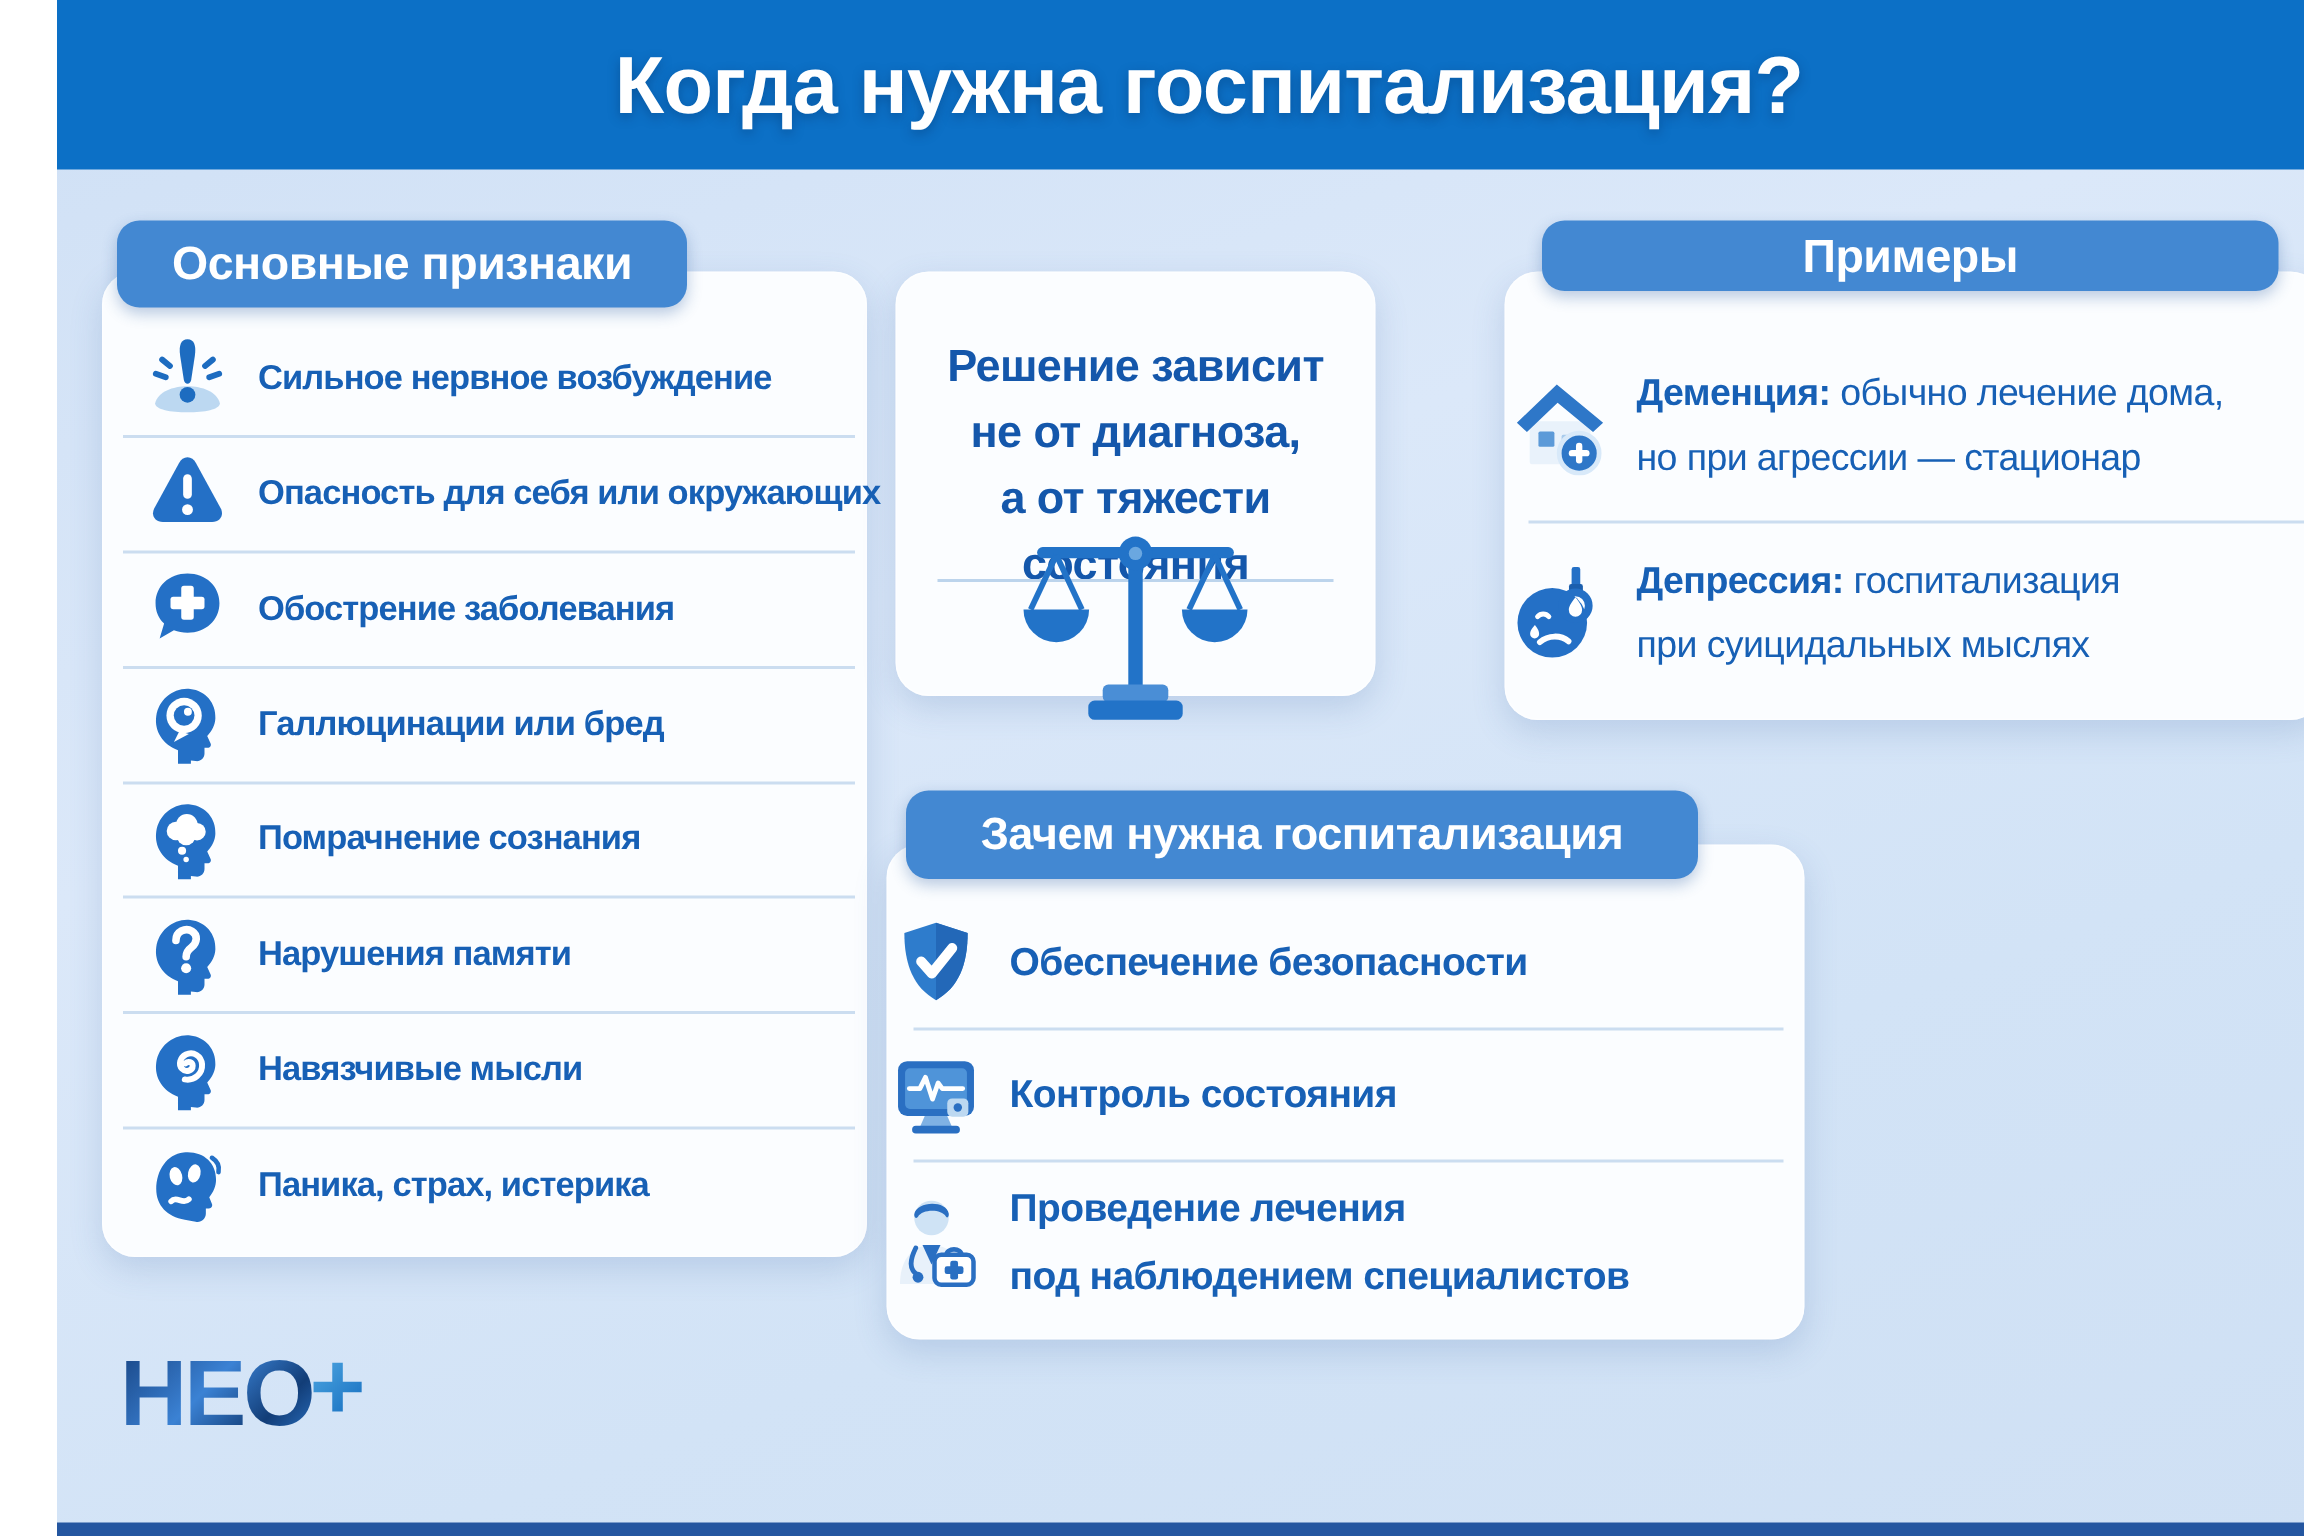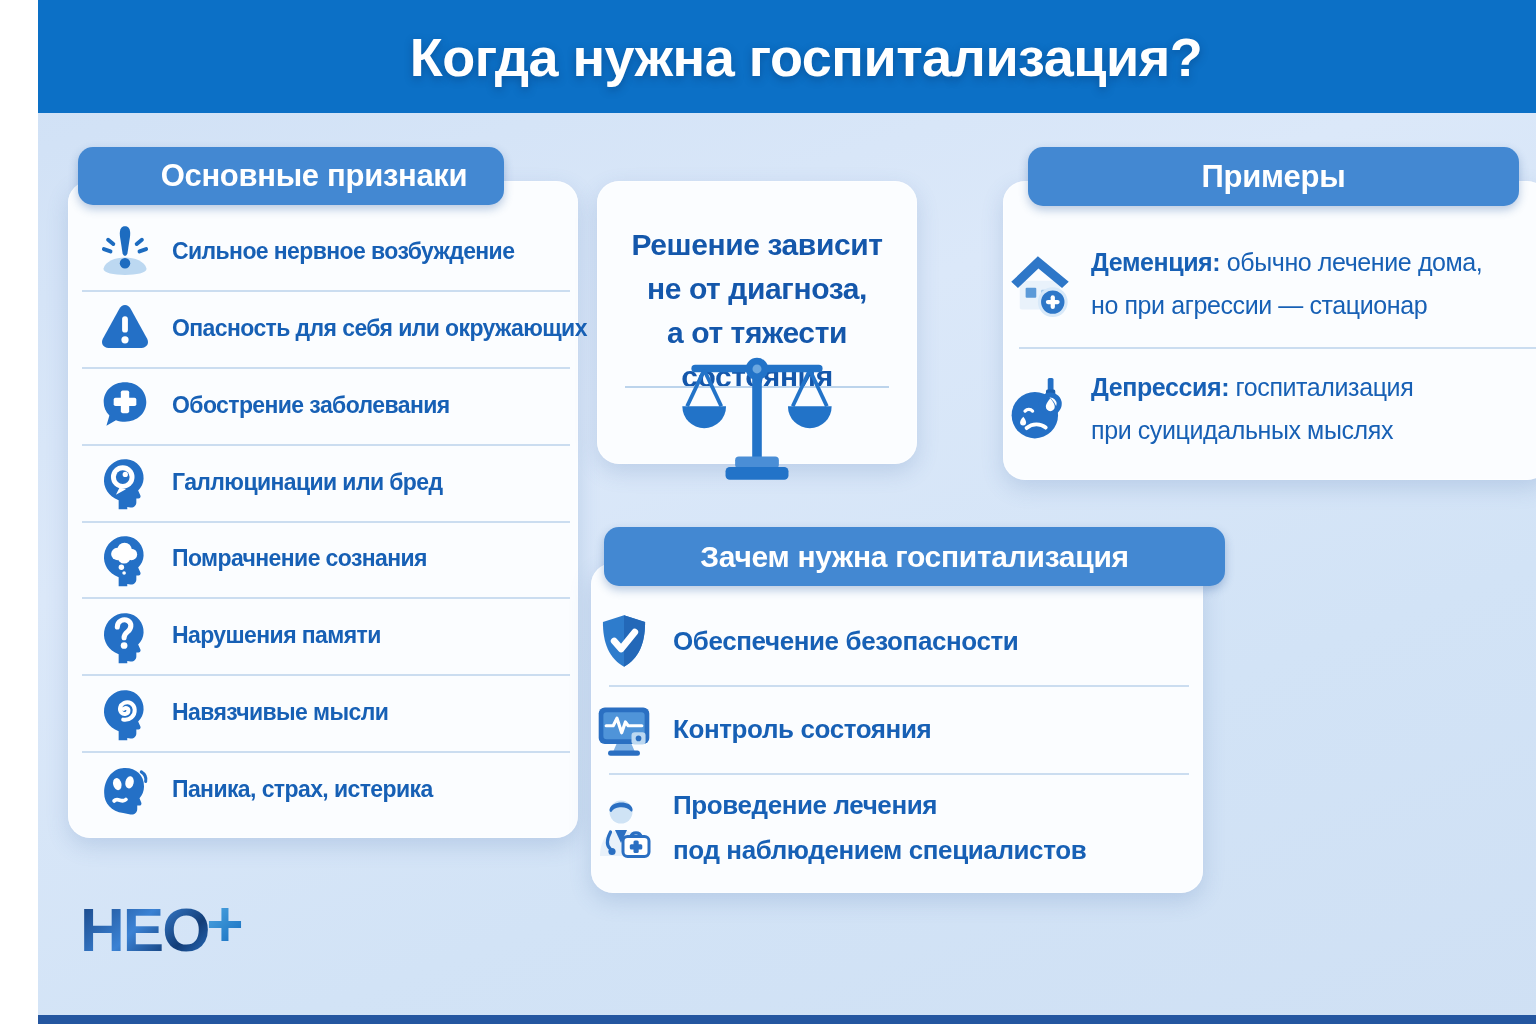--- a/index.html
+++ b/index.html
@@ -13,48 +13,48 @@
     text-shadow:0 3px 8px rgba(0,40,90,.35);}
   
   .card{position:absolute;background:#fbfdff;border-radius:22px;
     box-shadow:0 8px 22px rgba(70,110,170,.20), inset 0 0 0 1px rgba(255,255,255,.6);}
   .pill{position:absolute;background:#4388d2;border-radius:15px;z-index:5;
     display:flex;align-items:center;justify-content:center;
     box-shadow:0 4px 10px rgba(40,90,160,.32);}
   .pill span{color:#fff;font-weight:bold;font-size:31px;letter-spacing:-0.3px;}
   
   #signs-card{left:30px;top:181px;width:510px;height:657px;}
-  #signs-pill{left:40px;top:147px;width:380px;height:58px;padding-left:46px;}
+  #signs-pill{left:40px;top:147px;width:380px;height:58px;}
   .sign-rows{position:absolute;left:0;top:32px;right:0;bottom:10px;display:flex;flex-direction:column;}
   .sign-row{flex:1;display:flex;align-items:center;padding-left:24px;position:relative;}
   .sign-row + .sign-row::before{content:'';position:absolute;top:0;left:14px;right:8px;height:2px;
     background:#cbddf0;}
   .icon-box{width:66px;height:62px;flex:0 0 66px;display:flex;align-items:center;justify-content:center;}
   .icon-box svg{display:block;}
   .sign-label{color:#1760b5;font-weight:bold;font-size:23px;letter-spacing:-0.6px;white-space:nowrap;
     margin-left:14px;}
   
   #decision-card{left:559px;top:181px;width:320px;height:283px;}
   .decision-text{margin-top:42px;text-align:center;color:#1457ab;font-weight:bold;font-size:30px;
     line-height:1.47;letter-spacing:-0.4px;}
   .scale-wrap{position:absolute;left:0;right:0;bottom:-18px;height:132px;}
   .scale-line{position:absolute;left:28px;right:28px;top:36px;height:2px;background:#bcd4ec;}
   .scale-svg{position:absolute;left:50%;transform:translateX(-50%);bottom:0;}
   
   #examples-card{left:965px;top:181px;width:546px;height:299px;}
-  #examples-pill{left:990px;top:147px;width:491px;height:59px;}
+  #examples-pill{left:990px;top:147px;width:491px;height:47px;}
   .example-rows{position:absolute;left:0;top:40px;right:0;bottom:8px;display:flex;flex-direction:column;}
   .example-row{flex:1;display:flex;align-items:center;position:relative;}
   .example-row + .example-row::before{content:'';position:absolute;top:0;left:16px;right:12px;height:2px;
     background:#cbddf0;}
   .example-text{margin-left:14px;color:#1760b5;font-size:25px;line-height:1.72;letter-spacing:-0.4px;}
   .example-text b{font-weight:bold;}
   
   #purpose-card{left:553px;top:563px;width:612px;height:330px;}
-  #purpose-pill{left:566px;top:527px;width:621px;height:59px;}
+  #purpose-pill{left:566px;top:527px;width:528px;height:59px;}
   .purpose-rows{position:absolute;left:0;top:34px;right:0;bottom:10px;display:flex;flex-direction:column;}
   .purpose-row{display:flex;align-items:center;position:relative;}
   .purpose-row.r1{flex:0 0 88px;}
   .purpose-row.r2{flex:0 0 88px;}
   .purpose-row.r3{flex:1;}
   .purpose-row + .purpose-row::before{content:'';position:absolute;top:0;left:18px;right:14px;height:2px;
     background:#cbddf0;}
   .purpose-label{margin-left:16px;color:#1760b5;font-weight:bold;font-size:26px;letter-spacing:-0.4px;
     line-height:1.8;}
   

